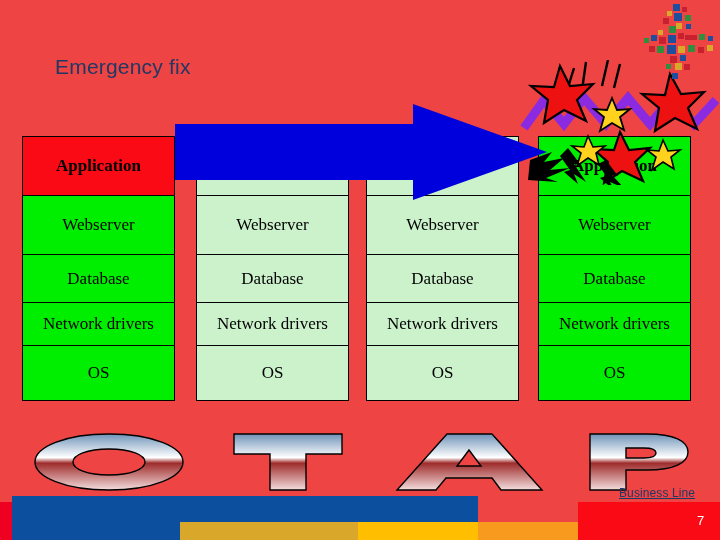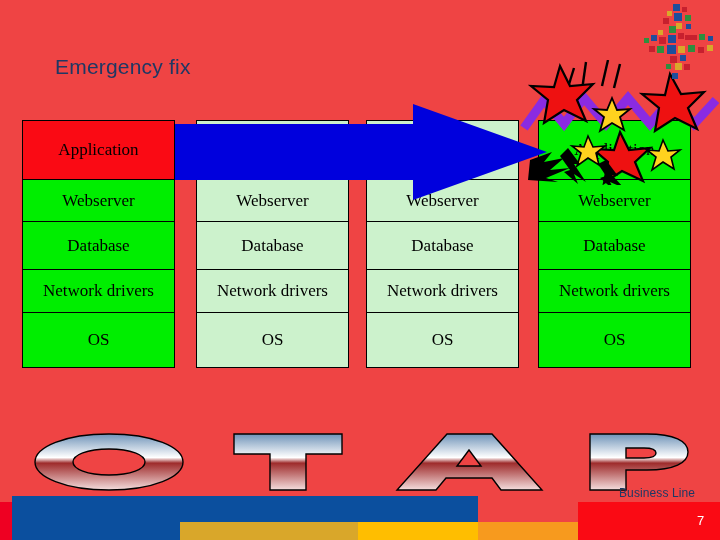--- a/index.html
+++ b/index.html
@@ -53,24 +53,24 @@
     font-family: "Liberation Serif", serif;
     font-size: 17px;
     color: #000000;
     display: flex;
     align-items: center;
     justify-content: center;
     text-align: center;
     line-height: 1.12;
     padding: 0 3px;
   }
-  .cell:first-child { margin-top: 0; }
+  .cell:first-child { margin-top: 16px; font-weight: bold; }
 
   .cell.h-app  { height: 60px; }
-  .cell.h-web  { height: 43px; }
+  .cell.h-web  { height: 60px; }
   .cell.h-db   { height: 49px; }
   .cell.h-net  { height: 44px; }
   .cell.h-os   { height: 56px; }
 
   .fill-bright { background: #00ee00; }
   .fill-pale   { background: #ccf2cc; }
   .fill-red    { background: #fa0a14; }
 
   
   #blue-arrow {
@@ -130,20 +130,21 @@
 
   #business-line {
     position: absolute;
     left: 619px;
     top: 486px;
     font-family: "Liberation Sans", sans-serif;
     font-size: 12px;
     color: #1f3864;
     white-space: nowrap;
     letter-spacing: 0.1px;
+    text-decoration: underline;
   }
   #page-number {
     position: absolute;
     left: 697px;
     top: 513px;
     font-family: "Liberation Sans", sans-serif;
     font-size: 13px;
     color: #ffffff;
     white-space: nowrap;
   }

